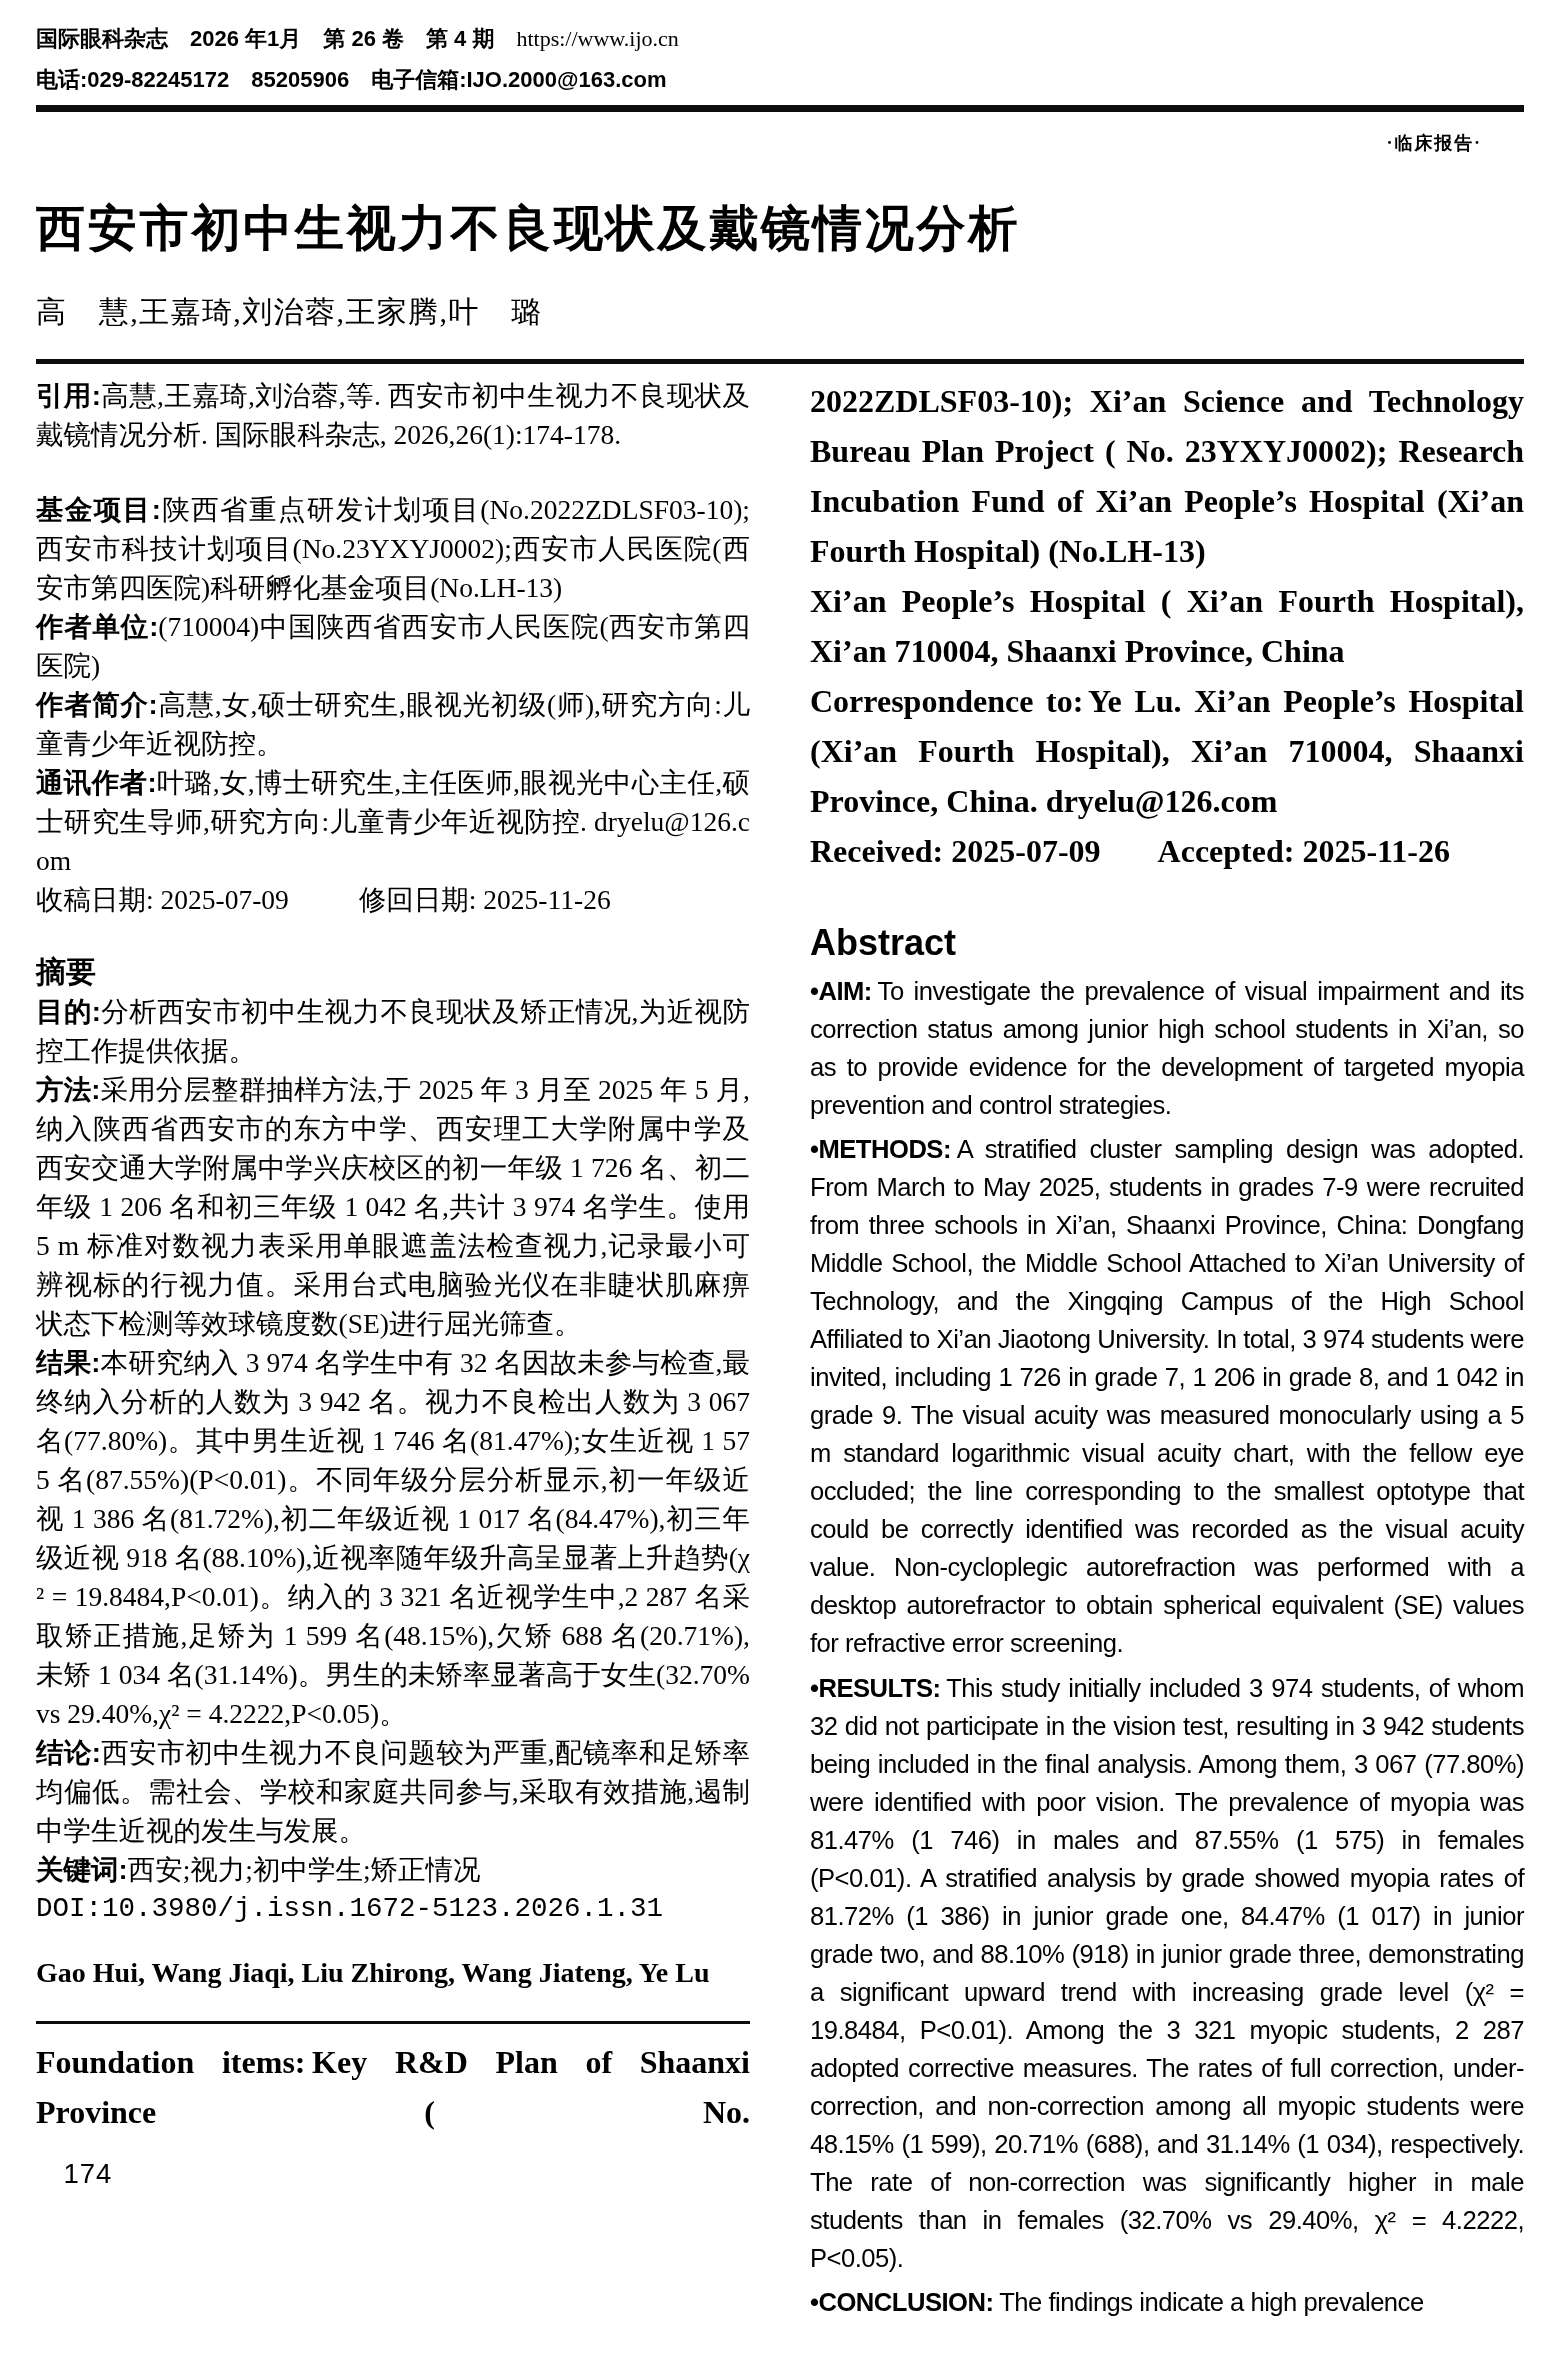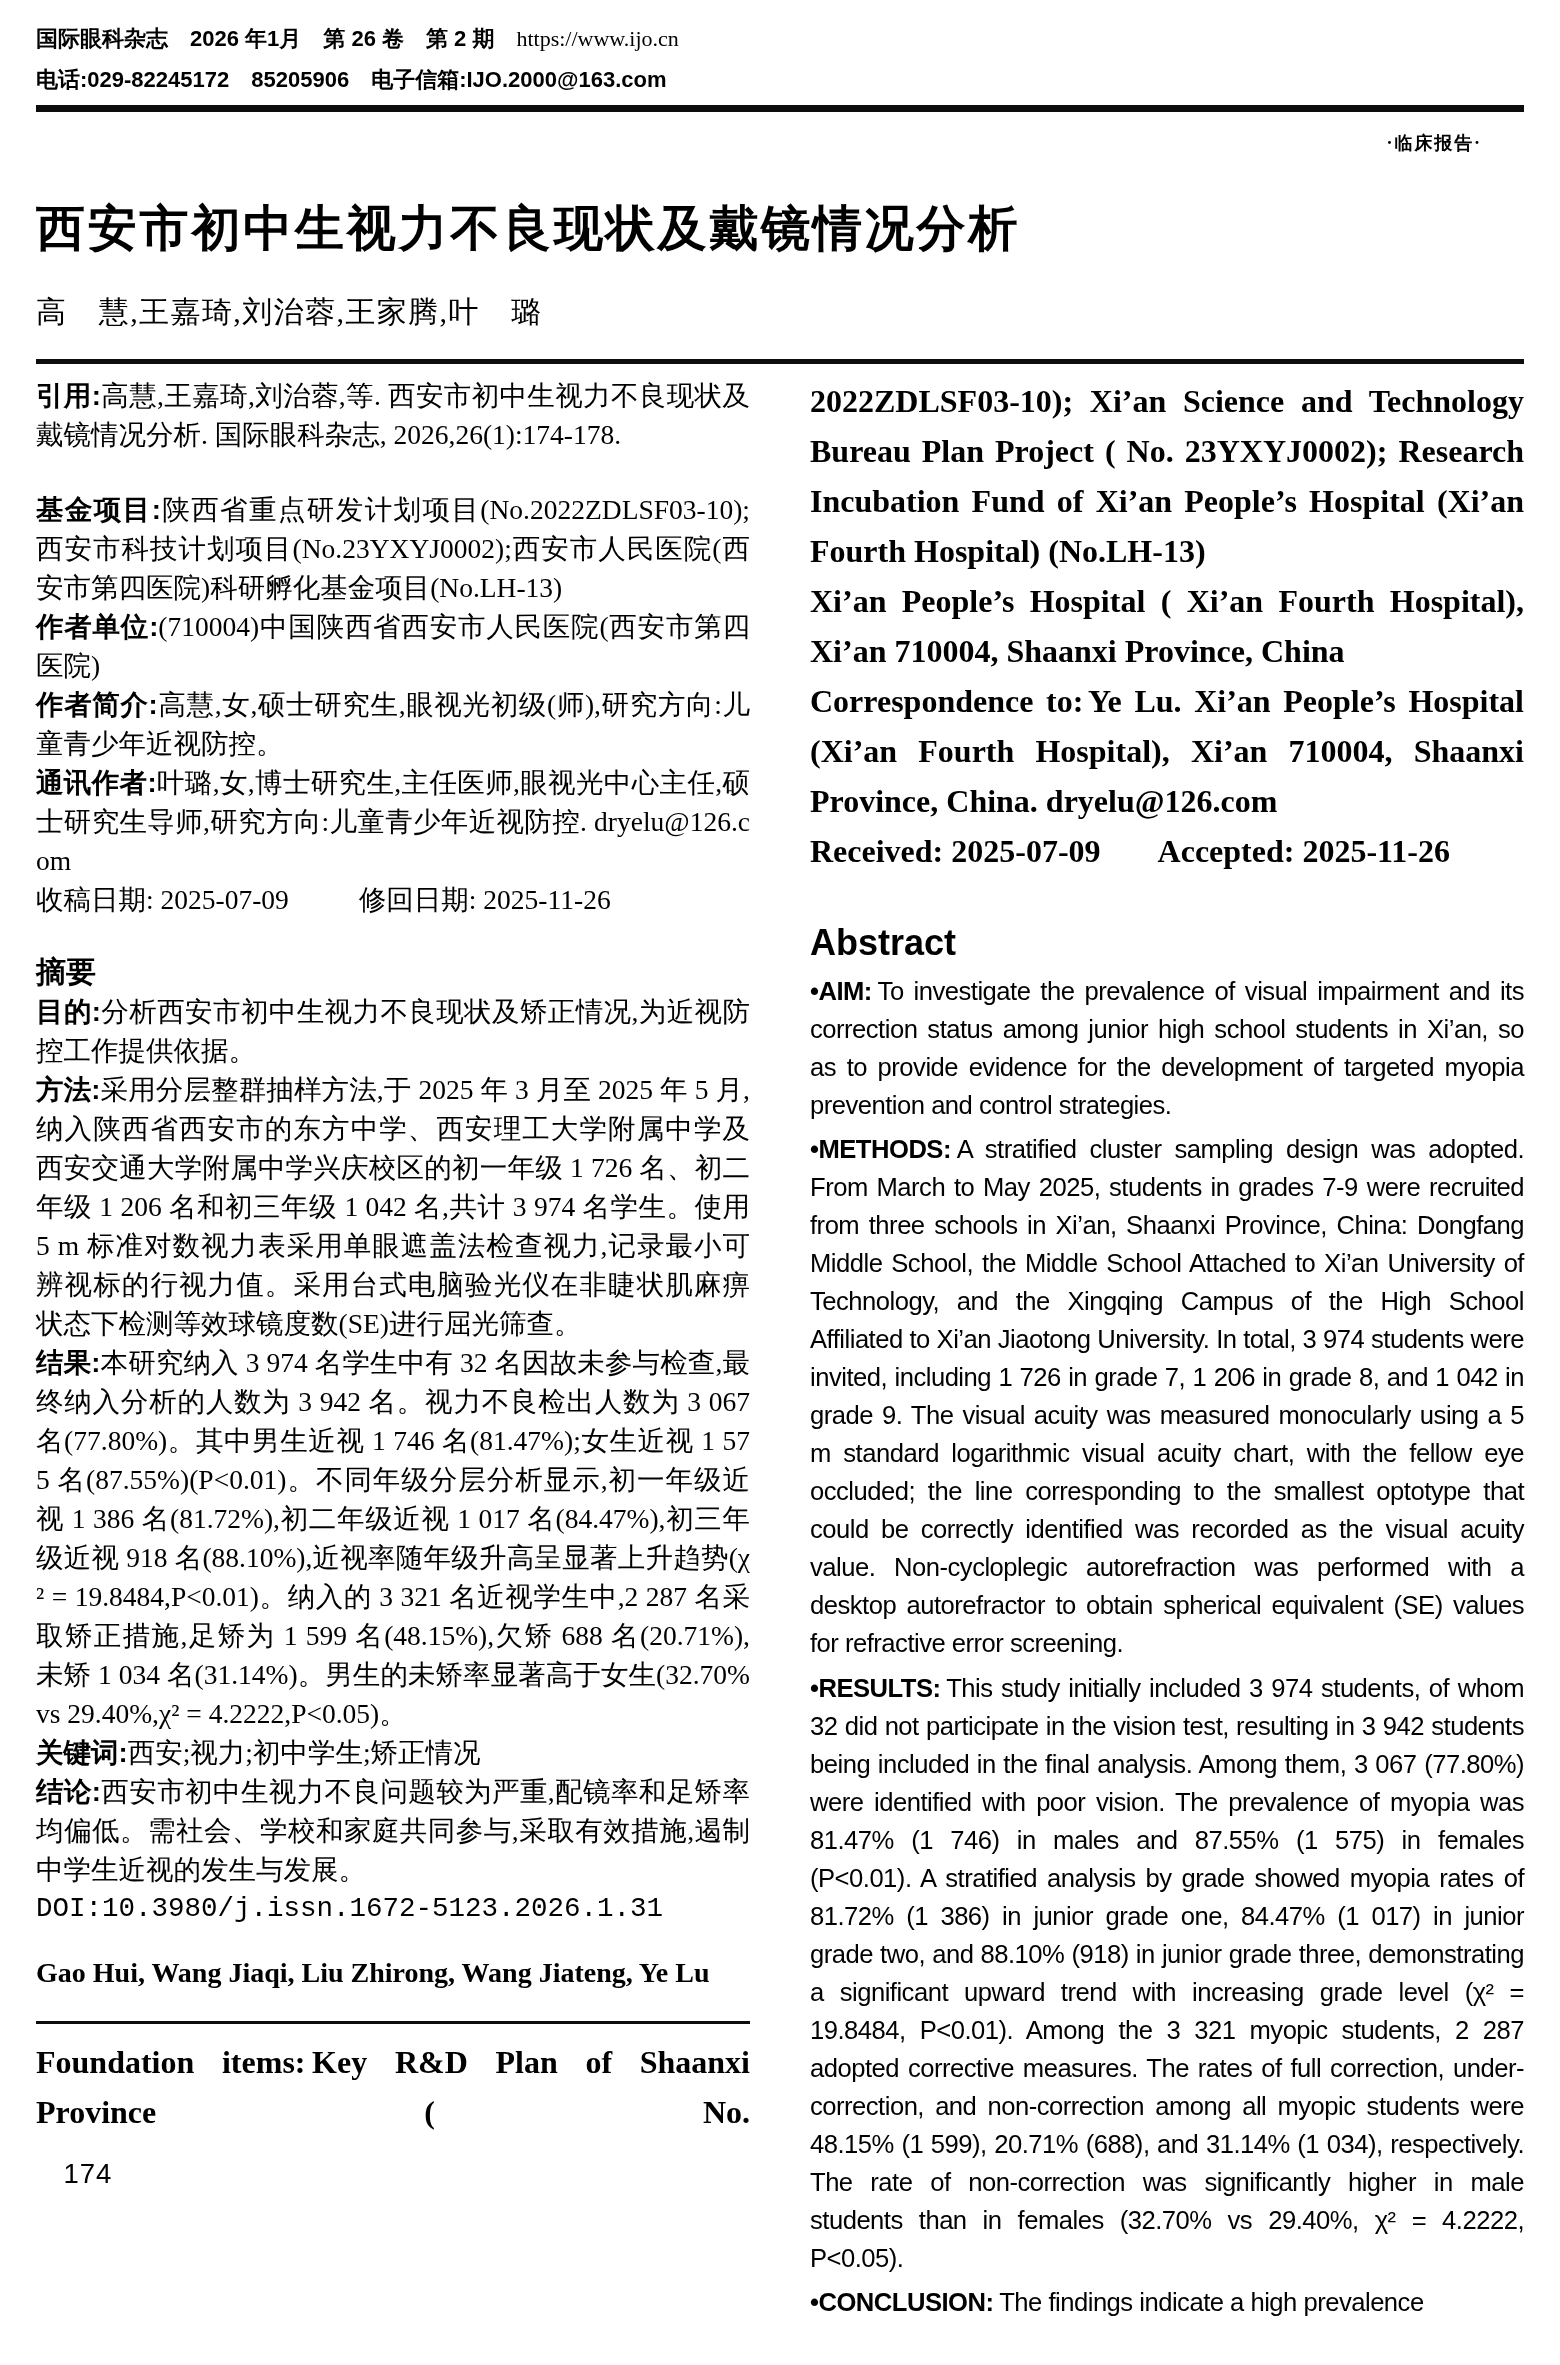--- a/index.html
+++ b/index.html
@@ -82,21 +82,21 @@
   }
   .en-sans b{margin-right:5.7px;}
 </style>
 </head>
 <body>
 
 <div class="page">
 
   <div>
     <div class="hdr-row">
-      <span class="hb">国际眼科杂志</span><span class="hb">2026 年1月</span><span class="hb">第 26 卷</span><span class="hb">第 2 期</span><span class="hs">https://www.ijo.cn</span>
+      <span class="hb">国际眼科杂志</span><span class="hb">2026 年1月</span><span class="hb">第 26 卷</span><span class="hb">第 4 期</span><span class="hs">https://www.ijo.cn</span>
     </div>
     <div class="hdr-row r2">
       <span class="hb">电话:029-82245172</span><span class="hb">85205906</span><span class="hb">电子信箱:IJO.2000@163.com</span>
     </div>
   </div>
 
   <div class="thick-rule"></div>
 
   <div class="section-tag">·临床报告·</div>
 
@@ -122,23 +122,23 @@
       <p class="cn dates-cn"><span>收稿日期: </span><span class="d1">2025-07-09</span><span>修回日期: </span><span>2025-11-26</span></p>
 
       <div class="abs-head-cn">摘要</div>
 
       <p class="cn"><b class="lbl">目的:</b><span>分析西安市初中生视力不良现状及矫正情况,为近视防控工作提供依据。</span></p>
 
       <p class="cn"><b class="lbl">方法:</b><span>采用分层整群抽样方法,于 2025 年 3 月至 2025 年 5 月,纳入陕西省西安市的东方中学、西安理工大学附属中学及西安交通大学附属中学兴庆校区的初一年级 1 726 名、初二年级 1 206 名和初三年级 1 042 名,共计 3 974 名学生。使用 5 m 标准对数视力表采用单眼遮盖法检查视力,记录最小可辨视标的行视力值。采用台式电脑验光仪在非睫状肌麻痹状态下检测等效球镜度数(SE)进行屈光筛查。</span></p>
 
       <p class="cn"><b class="lbl">结果:</b><span>本研究纳入 3 974 名学生中有 32 名因故未参与检查,最终纳入分析的人数为 3 942 名。视力不良检出人数为 3 067 名(77.80%)。其中男生近视 1 746 名(81.47%);女生近视 1 575 名(87.55%)(P&lt;0.01)。不同年级分层分析显示,初一年级近视 1 386 名(81.72%),初二年级近视 1 017 名(84.47%),初三年级近视 918 名(88.10%),近视率随年级升高呈显著上升趋势(χ² = 19.8484,P&lt;0.01)。纳入的 3 321 名近视学生中,2 287 名采取矫正措施,足矫为 1 599 名(48.15%),欠矫 688 名(20.71%),未矫 1 034 名(31.14%)。男生的未矫率显著高于女生(32.70% vs 29.40%,χ² = 4.2222,P&lt;0.05)。</span></p>
 
+      <p class="cn"><b class="lbl">结论:</b><span>西安市初中生视力不良问题较为严重,配镜率和足矫率均偏低。需社会、学校和家庭共同参与,采取有效措施,遏制中学生近视的发生与发展。</span></p>
+
       <p class="cn"><b class="lbl">关键词:</b><span>西安;视力;初中学生;矫正情况</span></p>
-
-      <p class="cn"><b class="lbl">结论:</b><span>西安市初中生视力不良问题较为严重,配镜率和足矫率均偏低。需社会、学校和家庭共同参与,采取有效措施,遏制中学生近视的发生与发展。</span></p>
 
       <p class="cn doi">DOI:10.3980/j.issn.1672-5123.2026.1.31</p>
 
 
       <div class="authors-en">Gao Hui, Wang Jiaqi, Liu Zhirong, Wang Jiateng, Ye Lu</div>
 
       <div class="left-rule"></div>
 
       <p class="en-serif foundation"><b>Foundation items:</b><span>Key R&amp;D Plan of Shaanxi Province ( No.</span></p>
 

